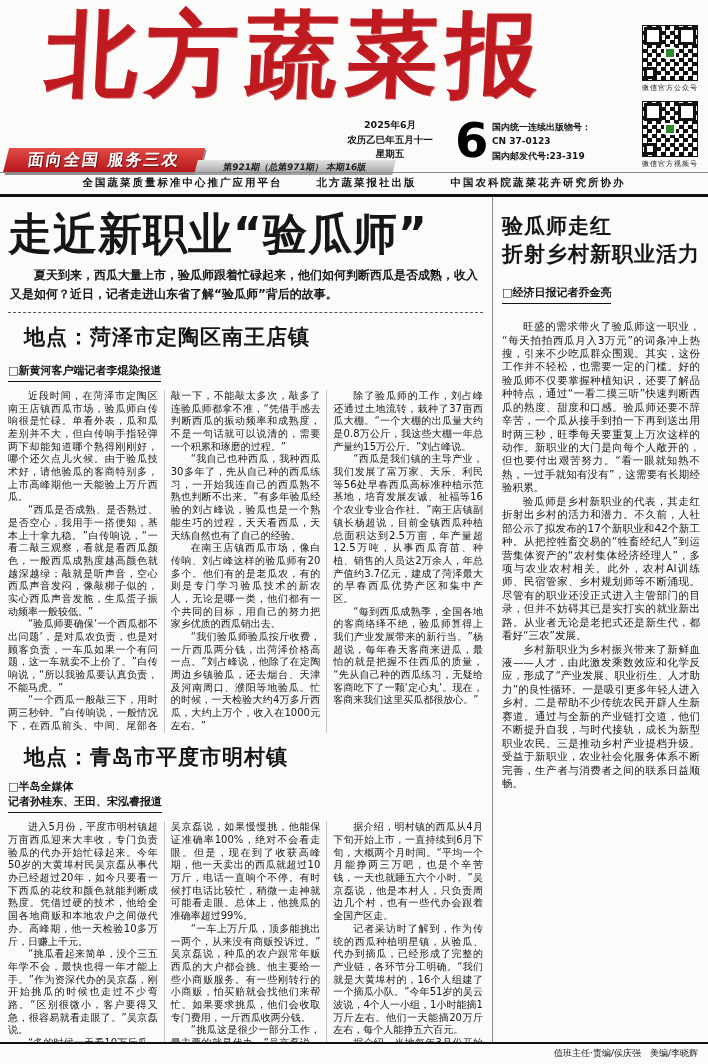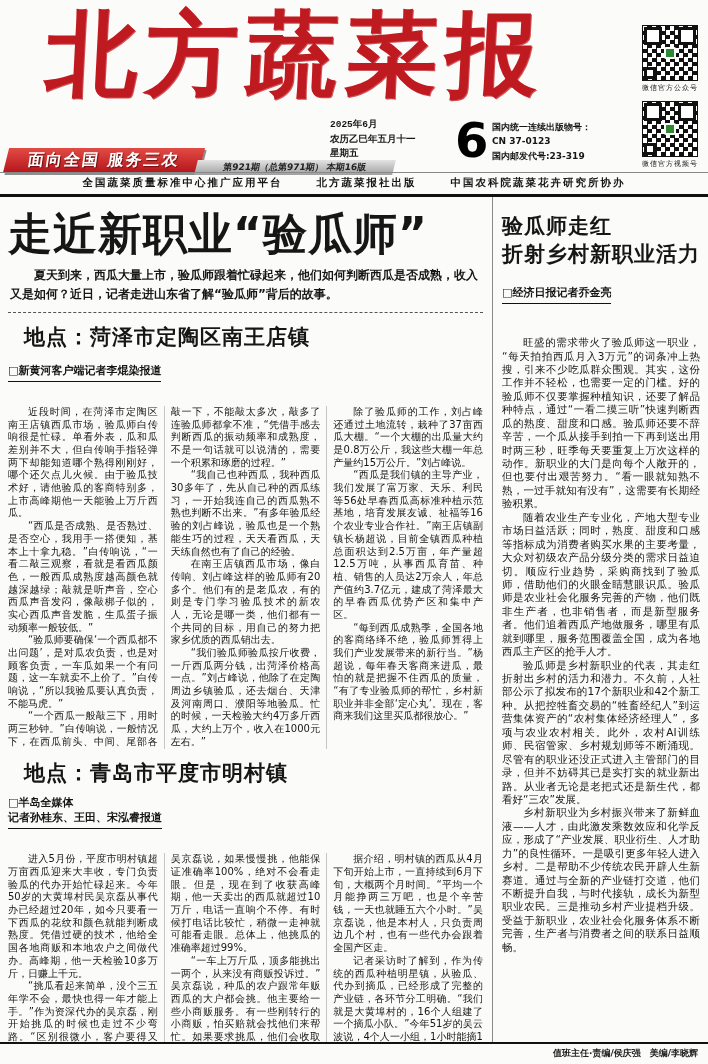--- a/index.html
+++ b/index.html
@@ -26,49 +26,49 @@
   .info-row{position:absolute;left:0;right:70px;top:118px;height:56px;}
   .slogan-band{position:absolute;left:6px;top:30px;width:196px;height:25px;
                background:linear-gradient(180deg,#e24b44,#b5151b);transform:skewX(-14deg);
                display:flex;align-items:center;justify-content:center;box-shadow:2px 2px 0 #8e8e8e;}
   .slogan-band span{font-size:16px;font-weight:900;color:#fff;letter-spacing:2px;transform:skewX(6deg);
                     text-shadow:1px 1px 1px #6d0d10;}
   .issue-band{position:absolute;left:196px;top:42px;width:198px;height:15px;
               background:linear-gradient(180deg,#e3e3e3,#9f9f9f);transform:skewX(-14deg);
               display:flex;align-items:center;justify-content:center;}
   .issue-band span{font-size:9px;font-weight:700;color:#222;transform:skewX(6deg);white-space:nowrap;}
-  .date-block{position:absolute;left:330px;top:0;width:120px;text-align:left;font-size:9.5px;
-              font-weight:700;line-height:1.55;font-family:Liberation Mono, monospace;}
+  .date-block{position:absolute;left:330px;top:0;width:120px;text-align:center;font-size:9.5px;
+              font-weight:700;line-height:1.55;}
   .day-number{position:absolute;left:455px;top:-6px;font-size:48px;font-weight:900;color:#000;}
   .pub-block{position:absolute;left:492px;top:2px;font-size:9px;font-weight:700;line-height:1.6;white-space:nowrap;}
   .org-row{position:absolute;left:0;right:0;top:172px;border-top:1px solid #888;border-bottom:3px solid #111;
            padding:3px 8px 4px;display:flex;justify-content:center;gap:34px;font-size:10.5px;font-weight:800;
            letter-spacing:2px;white-space:nowrap;}
 
   
   .content{display:flex;padding:0 8px;gap:9px;align-items:stretch;}
   .left-col{flex:1 1 auto;min-width:0;}
   .right-col{width:208px;flex:0 0 208px;border-left:1px solid #8a8a8a;padding:12px 0 0 9px;}
 
   .main-headline{margin:14px 0 8px;font-size:44px;font-weight:900;letter-spacing:1px;line-height:1.1;}
   .intro{font-size:12px;font-weight:600;line-height:1.55;text-indent:2em;margin:2px 2px 8px;}
   .dash-rule{border:none;border-top:1.5px dashed #555;margin:2px 0 10px;}
 
   .section-header{font-size:21px;font-weight:900;margin:4px 16px 8px;letter-spacing:1px;}
   .byline{display:inline-block;font-size:11px;font-weight:700;border-bottom:1.5px solid #111;
-          padding-bottom:3px;margin-bottom:24px;line-height:1.4;}
+          padding-bottom:3px;margin-bottom:8px;line-height:1.4;}
   .col3{column-count:3;column-gap:13px;column-rule:1px solid #c6c6c6;
         font-size:10px;line-height:1.27;text-align:justify;margin-bottom:10px;}
   .para{margin:0;text-indent:2em;}
 
   .right-headline{font-size:21px;font-weight:900;line-height:1.35;margin:4px 0 12px;letter-spacing:1px;}
   .right-body{font-size:10.5px;line-height:1.28;text-align:justify;margin-top:8px;}
 
   .footer{position:absolute;left:0;right:0;bottom:0;border-top:2.5px solid #111;
-          padding:3px 10px 4px;text-align:right;font-size:9px;font-weight:700;color:#222;background:#fbfbf9;}
+          padding:3px 10px 4px;text-align:right;font-size:9px;font-weight:400;color:#222;background:#fbfbf9;}
 </style>
 </head>
 <body>
 
 <div class="page">
 
   <div class="masthead">
     <div class="paper-title">北方蔬菜报</div>
 
     <div class="qr-box qr2">
@@ -128,21 +128,21 @@
         <div class="col3">
             <p class="para">近段时间，在菏泽市定陶区南王店镇西瓜市场，验瓜师白传响很是忙碌。单看外表，瓜和瓜差别并不大，但白传响手指轻弹两下却能知道哪个熟得刚刚好，哪个还欠点儿火候。由于验瓜技术好，请他验瓜的客商特别多，上市高峰期他一天能验上万斤西瓜。</p>
             <p class="para">“西瓜是否成熟、是否熟过、是否空心，我用手一搭便知，基本上十拿九稳。”白传响说，“一看二敲三观察，看就是看西瓜颜色，一般西瓜成熟度越高颜色就越深越绿；敲就是听声音，空心西瓜声音发闷，像敲梆子似的，实心西瓜声音发脆，生瓜蛋子振动频率一般较低。”</p>
             <p class="para">“验瓜师要确保‘一个西瓜都不出问题’，是对瓜农负责，也是对顾客负责，一车瓜如果一个有问题，这一车就卖不上价了。”白传响说，“所以我验瓜要认真负责，不能马虎。”</p>
             <p class="para">“一个西瓜一般敲三下，用时两三秒钟。”白传响说，一般情况下，在西瓜前头、中间、尾部各敲一下，不能敲太多次，敲多了连验瓜师都拿不准，“凭借手感去判断西瓜的振动频率和成熟度，不是一句话就可以说清的，需要一个积累和琢磨的过程。”</p>
             <p class="para">“我自己也种西瓜，我种西瓜30多年了，先从自己种的西瓜练习，一开始我连自己的西瓜熟不熟也判断不出来。”有多年验瓜经验的刘占峰说，验瓜也是一个熟能生巧的过程，天天看西瓜，天天练自然也有了自己的经验。</p>
             <p class="para">在南王店镇西瓜市场，像白传响、刘占峰这样的验瓜师有20多个。他们有的是老瓜农，有的则是专门学习验瓜技术的新农人，无论是哪一类，他们都有一个共同的目标，用自己的努力把家乡优质的西瓜销出去。</p>
             <p class="para">“我们验瓜师验瓜按斤收费，一斤西瓜两分钱，出菏泽价格高一点。”刘占峰说，他除了在定陶周边乡镇验瓜，还去烟台、天津及河南周口、濮阳等地验瓜。忙的时候，一天检验大约4万多斤西瓜，大约上万个，收入在1000元左右。”</p>
             <p class="para">除了验瓜师的工作，刘占峰还通过土地流转，栽种了37亩西瓜大棚。“一个大棚的出瓜量大约是0.8万公斤，我这些大棚一年总产量约15万公斤。”刘占峰说。</p>
             <p class="para">“西瓜是我们镇的主导产业，我们发展了富万家、天乐、利民等56处早春西瓜高标准种植示范基地，培育发展友诚、祉福等16个农业专业合作社。”南王店镇副镇长杨超说，目前全镇西瓜种植总面积达到2.5万亩，年产量超12.5万吨，从事西瓜育苗、种植、销售的人员达2万余人，年总产值约3.7亿元，建成了菏泽最大的早春西瓜优势产区和集中产区。</p>
-            <p class="para">“每到西瓜成熟季，全国各地的客商络绎不绝，验瓜师算得上我们产业发展带来的新行当。”杨超说，每年春天客商来进瓜，最怕的就是把握不住西瓜的质量，“有了专业验瓜师的帮忙，乡村新职业并非全部‘定心丸’。现在，客商来我们这里买瓜都很放心。”</p>
+            <p class="para">“每到西瓜成熟季，全国各地的客商络绎不绝，验瓜师算得上我们产业发展带来的新行当。”杨超说，每年春天客商来进瓜，最怕的就是把握不住西瓜的质量，“先从自己种的西瓜练习，无疑给客商吃下了一颗‘定心丸’。现在，客商来我们这里买瓜都很放心。”</p>
           </div>
       </div>
 
       <div>
         <div class="section-header">地点：青岛市平度市明村镇</div>
         <div>
           <span class="byline"><span>□半岛全媒体</span><br><span>记者孙桂东、王田、宋泓睿报道</span></span>
         </div>
         <div class="col3">
             <p class="para">进入5月份，平度市明村镇超万亩西瓜迎来大丰收，专门负责验瓜的代办开始忙碌起来。今年50岁的大黄埠村民吴京磊从事代办已经超过20年，如今只要看一下西瓜的花纹和颜色就能判断成熟度。凭借过硬的技术，他给全国各地商贩和本地农户之间做代办。高峰期，他一天检验10多万斤，日赚上千元。</p>
@@ -162,21 +162,20 @@
     <div class="right-col">
       <h2 class="right-headline">
         <span>验瓜师走红</span><br>
         <span>折射乡村新职业活力</span>
       </h2>
       <div>
         <span class="byline">□经济日报记者乔金亮</span>
       </div>
       <div class="right-body">
           <p class="para">旺盛的需求带火了验瓜师这一职业，“每天拍拍西瓜月入3万元”的词条冲上热搜，引来不少吃瓜群众围观。其实，这份工作并不轻松，也需要一定的门槛。好的验瓜师不仅要掌握种植知识，还要了解品种特点，通过“一看二摸三听”快速判断西瓜的熟度、甜度和口感。验瓜师还要不辞辛苦，一个瓜从接手到拍一下再到送出用时两三秒，旺季每天要重复上万次这样的动作。新职业的大门是向每个人敞开的，但也要付出艰苦努力。“看一眼就知熟不熟，一过手就知有没有”，这需要有长期经验积累。</p>
-          <p class="para">随着农业生产专业化，产地大型专业市场日益活跃；同时，熟度、甜度和口感等指标成为消费者购买水果的主要考量，大众对初级农产品分级分类的需求日益迫切。顺应行业趋势，采购商找到了验瓜师，借助他们的火眼金睛慧眼识瓜。验瓜师是农业社会化服务完善的产物，他们既非生产者，也非销售者，而是新型服务者。他们追着西瓜产地做服务，哪里有瓜就到哪里，服务范围覆盖全国，成为各地西瓜主产区的抢手人才。</p>
           <p class="para">验瓜师是乡村新职业的代表，其走红折射出乡村的活力和潜力。不久前，人社部公示了拟发布的17个新职业和42个新工种。从把控牲畜交易的“牲畜经纪人”到运营集体资产的“农村集体经济经理人”，多项与农业农村相关。此外，农村AI训练师、民宿管家、乡村规划师等不断涌现。尽管有的职业还没正式进入主管部门的目录，但并不妨碍其已是实打实的就业新出路。从业者无论是老把式还是新生代，都看好“三农”发展。</p>
           <p class="para">乡村新职业为乡村振兴带来了新鲜血液——人才，由此激发乘数效应和化学反应，形成了“产业发展、职业衍生、人才助力”的良性循环。一是吸引更多年轻人进入乡村。二是帮助不少传统农民开辟人生新赛道。通过与全新的产业链打交道，他们不断提升自我，与时代接轨，成长为新型职业农民。三是推动乡村产业提档升级。受益于新职业，农业社会化服务体系不断完善，生产者与消费者之间的联系日益顺畅。</p>
         </div>
     </div>
 
   </div>
 
   <div class="footer">
     <span>值班主任·责编/侯庆强　美编/李晓辉</span>
   </div>

